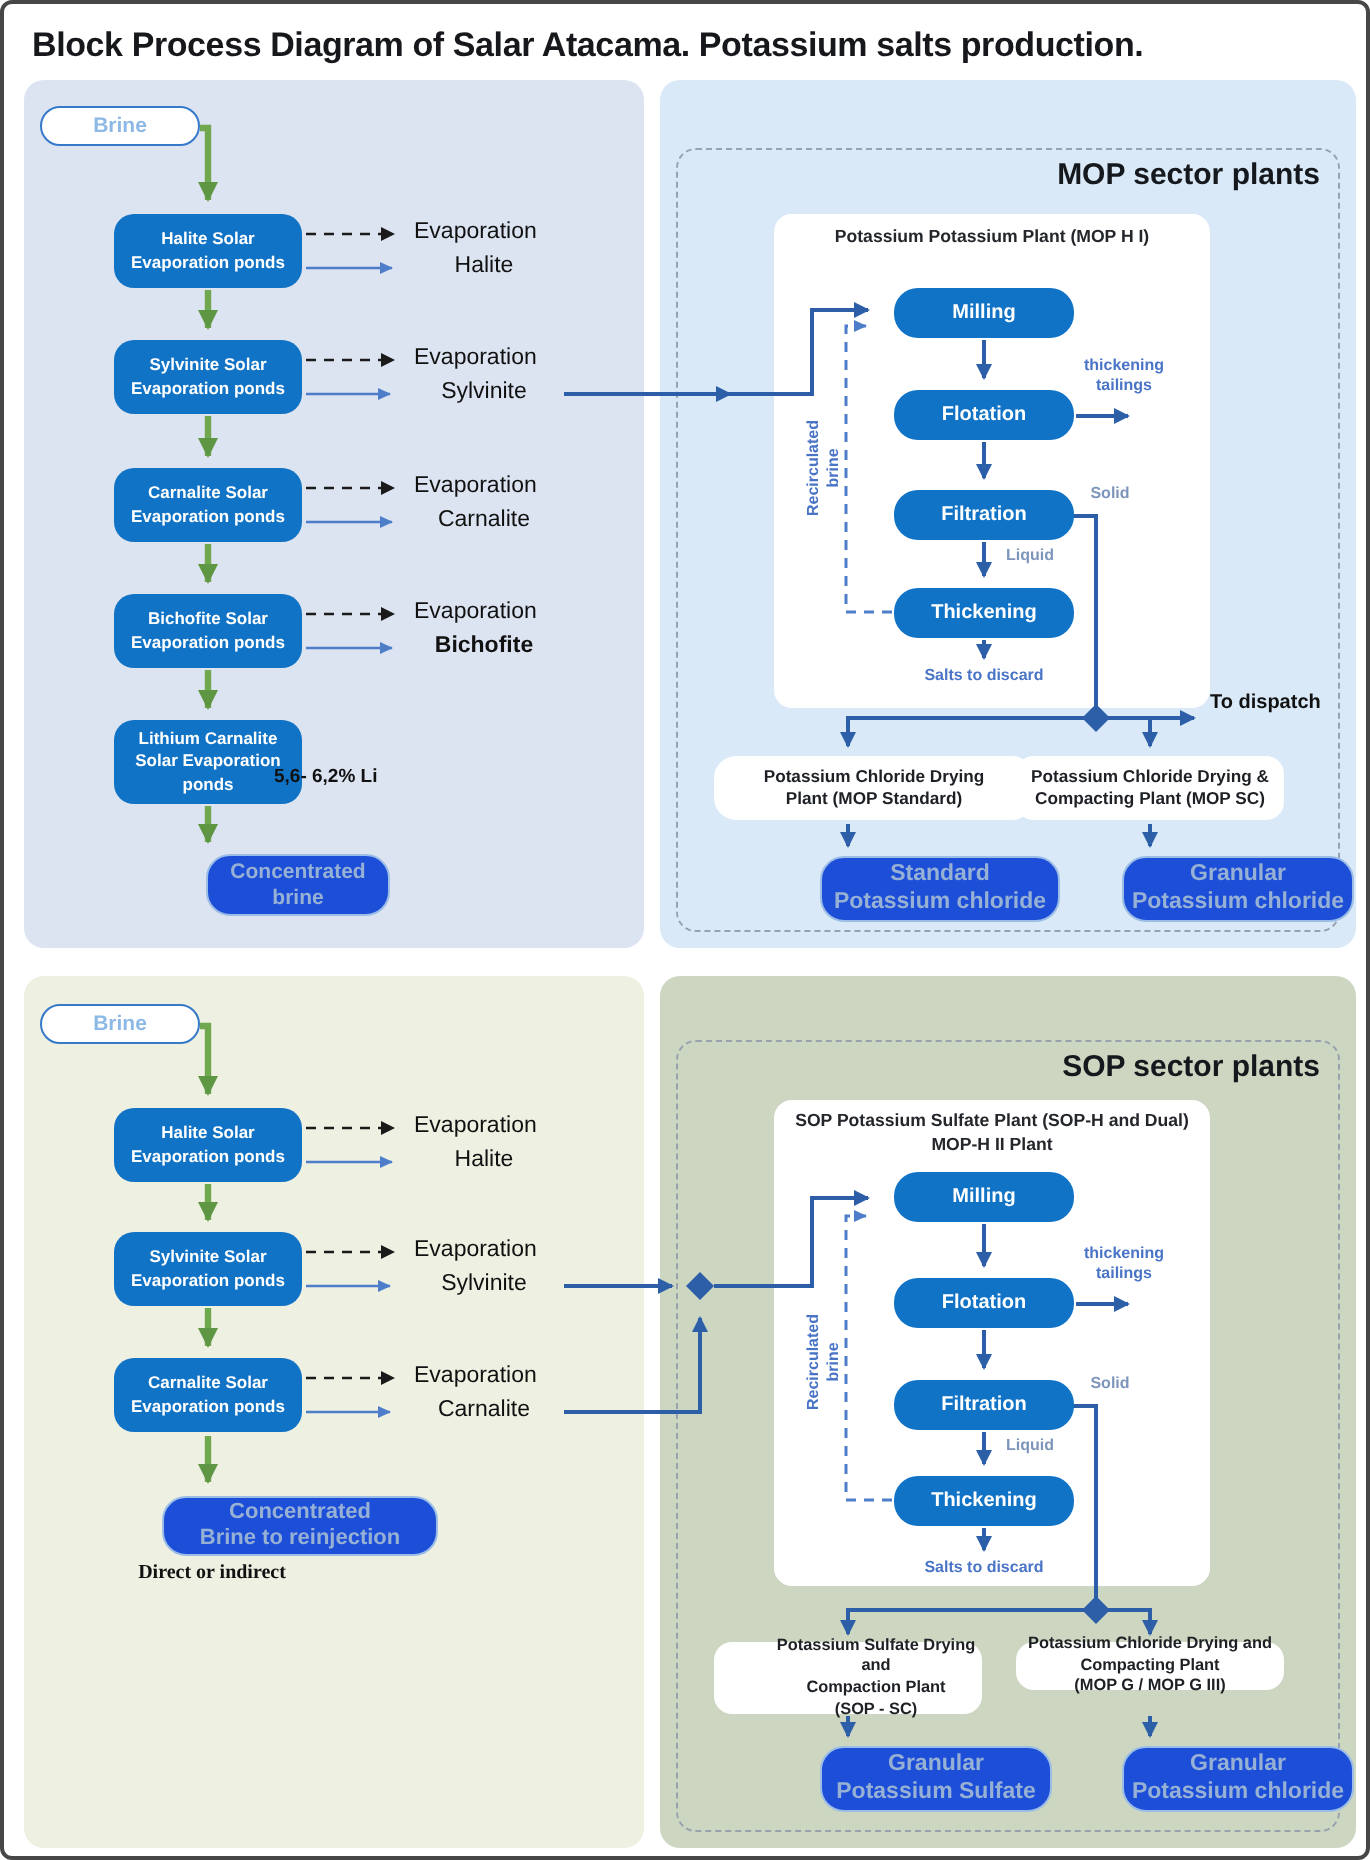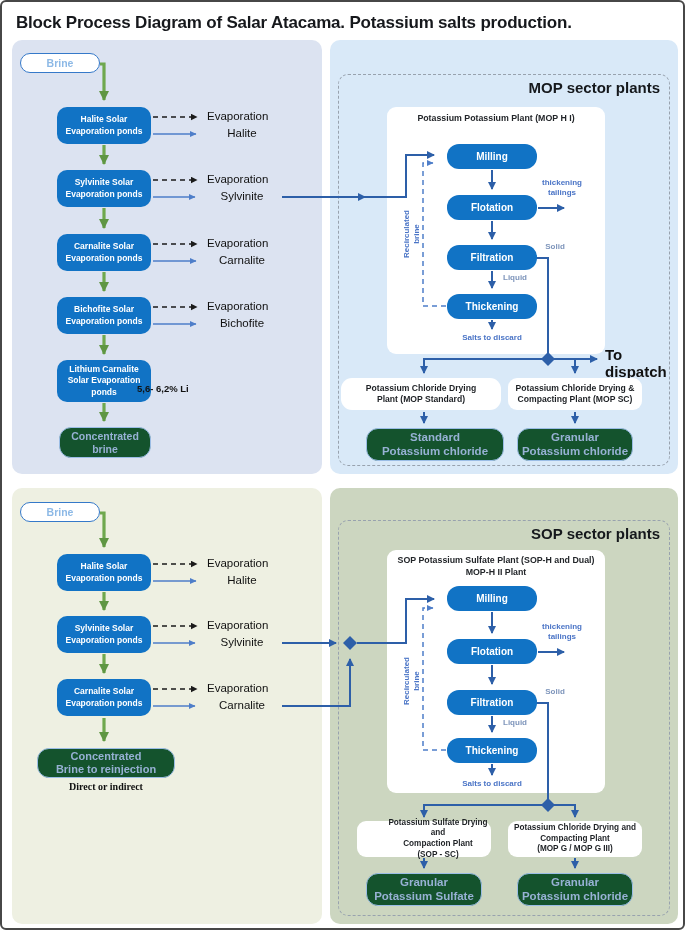--- a/index.html
+++ b/index.html
@@ -14,38 +14,38 @@
   .tag { position:absolute; top:4px; right:9px; font-size:15px; font-weight:700; color:#15181c; }
   .pond { position:absolute; left:55px; width:94px; background:#1173c5; color:#fff;
           border-radius:10px; display:flex; align-items:center; justify-content:center;
           text-align:center; font-size:8.5px; font-weight:700; line-height:1.3; white-space:pre-line; }
   .step { position:absolute; left:445px; width:90px; height:25px; background:#1173c5; color:#fff;
           border-radius:12px; display:flex; align-items:center; justify-content:center;
           font-size:10px; font-weight:700; }
   .pill-in { position:absolute; background:#fff; border:1.6px solid #3579c9; border-radius:11px;
              color:#8db9e6; display:flex; align-items:center; justify-content:center;
              font-size:10.5px; font-weight:700; }
-  .pill-soft { position:absolute; background:#14532d; border:1.4px solid #9bbde6; border-radius:12px;
+  .pill-soft { position:absolute; background:#1d4ed8; border:1.4px solid #9bbde6; border-radius:12px;
                color:#97b1d4; display:flex; align-items:center; justify-content:center;
-               text-align:center; font-size:11.5px; font-weight:600; line-height:1.2; white-space:pre-line; }
+               text-align:center; font-size:11.5px; font-weight:600; line-height:1.2; white-space:pre-line;margin-left:44px; }
   .whitebox { position:absolute; background:#fff; border-radius:9px; }
   .planttitle { position:absolute; text-align:center; font-size:8.8px; font-weight:700;
                 color:#23262a; white-space:pre-line; line-height:1.35; }
   .drying { position:absolute; background:#fff; border-radius:9px; display:flex; align-items:center;
             justify-content:center; text-align:center; font-size:8.6px; font-weight:700;
             color:#1d2024; line-height:1.3; white-space:pre-line; }
   .lblK { position:absolute; font-size:11.5px; color:#111; font-weight:500; }
   .prod { position:absolute; font-size:11.5px; color:#111; font-weight:500; text-align:center; }
   .lblB { position:absolute; font-size:8px; font-weight:700; color:#4a74c6; text-align:center;
           white-space:pre-line; line-height:1.3; }
   .lblGrey { position:absolute; font-size:8px; font-weight:700; color:#7e95bb; text-align:center; }
   .rot { transform:rotate(-90deg); transform-origin:center; }
   .note { position:absolute; font-size:10px; font-weight:700; color:#111; text-align:center; }
   .li { position:absolute; font-size:9.5px; font-weight:700; color:#111; }
-  .dispatch { position:absolute; font-size:15px; font-weight:700; color:#111; }
+  .dispatch { position:absolute; font-size:10px; font-weight:700; color:#111; }
   svg.lines { position:absolute; left:0; top:0; pointer-events:none; }
 </style>
 </head>
 <body>
 
 <div class="stage">
 
   <div class="title">Block Process Diagram of Salar Atacama. Potassium salts production.</div>
 
   <div class="quad" style="left:10px;top:38px;width:310px;height:434px;background:#dce3f1;"></div>
@@ -173,21 +173,21 @@
 Solar Evaporation
 ponds</div>
 
   <div class="lblK" style="left:205px;top:108px;">Evaporation</div>
   <div class="prod" style="left:202px;top:125px;width:76px;">Halite</div>
   <div class="lblK" style="left:205px;top:171px;">Evaporation</div>
   <div class="prod" style="left:202px;top:188px;width:76px;">Sylvinite</div>
   <div class="lblK" style="left:205px;top:235px;">Evaporation</div>
   <div class="prod" style="left:202px;top:252px;width:76px;">Carnalite</div>
   <div class="lblK" style="left:205px;top:298px;">Evaporation</div>
-  <div class="prod" style="left:202px;top:315px;width:76px;">Bichofite</div>
+  <div class="prod" style="left:202px;top:315px;width:76px;font-weight:bold;">Bichofite</div>
 
   <div class="li" style="left:113px;top:381px;padding-left:22px;">5,6- 6,2% Li</div>
   <div class="pill-soft" style="left:57px;top:425px;width:92px;height:31px;font-size:10.5px;">Concentrated
 brine</div>
 
   <div class="planttitle" style="left:387px;top:111px;width:214px;">Potassium Potassium Plant (MOP H I)</div>
 
   <div class="step" style="top:142px;">Milling</div>
   <div class="step" style="top:193px;">Flotation</div>
   <div class="step" style="top:243px;">Filtration</div>
@@ -195,26 +195,26 @@
 
   <div class="lblB rot" style="left:366px;top:221px;width:90px;height:22px;">Recirculated
 brine</div>
   <div class="lblB" style="left:532px;top:176px;width:56px;">thickening
 tailings</div>
   <div class="lblGrey" style="left:536px;top:240px;width:34px;">Solid</div>
   <div class="lblGrey" style="left:496px;top:271px;width:34px;">Liquid</div>
   <div class="lblB" style="left:440px;top:331px;width:100px;">Salts to discard</div>
   <div class="dispatch" style="left:603px;top:344px;">To dispatch</div>
 
-  <div class="drying" style="left:339px;top:376px;width:160px;height:32px;border-radius:11px;">Potassium Chloride Drying
+  <div class="drying" style="left:355px;top:376px;width:160px;height:32px;border-radius:11px;">Potassium Chloride Drying
 Plant (MOP Standard)</div>
   <div class="drying" style="left:506px;top:376px;width:134px;height:32px;">Potassium Chloride Drying &amp;
 Compacting Plant (MOP SC)</div>
 
-  <div class="pill-soft" style="left:364px;top:426px;width:138px;height:33px;">Standard
+  <div class="pill-soft" style="left:364px;top:426px;width:120px;height:33px;">Standard
 Potassium chloride</div>
   <div class="pill-soft" style="left:515px;top:426px;width:116px;height:33px;">Granular
 Potassium chloride</div>
 
   <div class="pill-in" style="left:18px;top:500px;width:80px;height:20px;">Brine</div>
 
   <div class="pond" style="top:552px;height:37px;">Halite Solar
 Evaporation ponds</div>
   <div class="pond" style="top:614px;height:37px;">Sylvinite Solar
 Evaporation ponds</div>
@@ -244,21 +244,21 @@
 brine</div>
   <div class="lblB" style="left:532px;top:620px;width:56px;">thickening
 tailings</div>
   <div class="lblGrey" style="left:536px;top:685px;width:34px;">Solid</div>
   <div class="lblGrey" style="left:496px;top:716px;width:34px;">Liquid</div>
   <div class="lblB" style="left:440px;top:777px;width:100px;">Salts to discard</div>
 
   <div class="drying" style="left:355px;top:819px;width:134px;height:36px;font-size:8.2px;padding-left:28px;">Potassium Sulfate Drying and
 Compaction Plant
 (SOP - SC)</div>
-  <div class="drying" style="left:506px;top:819px;width:134px;height:36px;font-size:8.2px;">Potassium Chloride Drying and
+  <div class="drying" style="left:506px;top:819px;width:134px;height:24px;font-size:8.2px;">Potassium Chloride Drying and
 Compacting Plant
 (MOP G / MOP G III)</div>
 
   <div class="pill-soft" style="left:364px;top:871px;width:116px;height:33px;">Granular
 Potassium Sulfate</div>
   <div class="pill-soft" style="left:515px;top:871px;width:116px;height:33px;">Granular
 Potassium chloride</div>
 
 </div>
 

